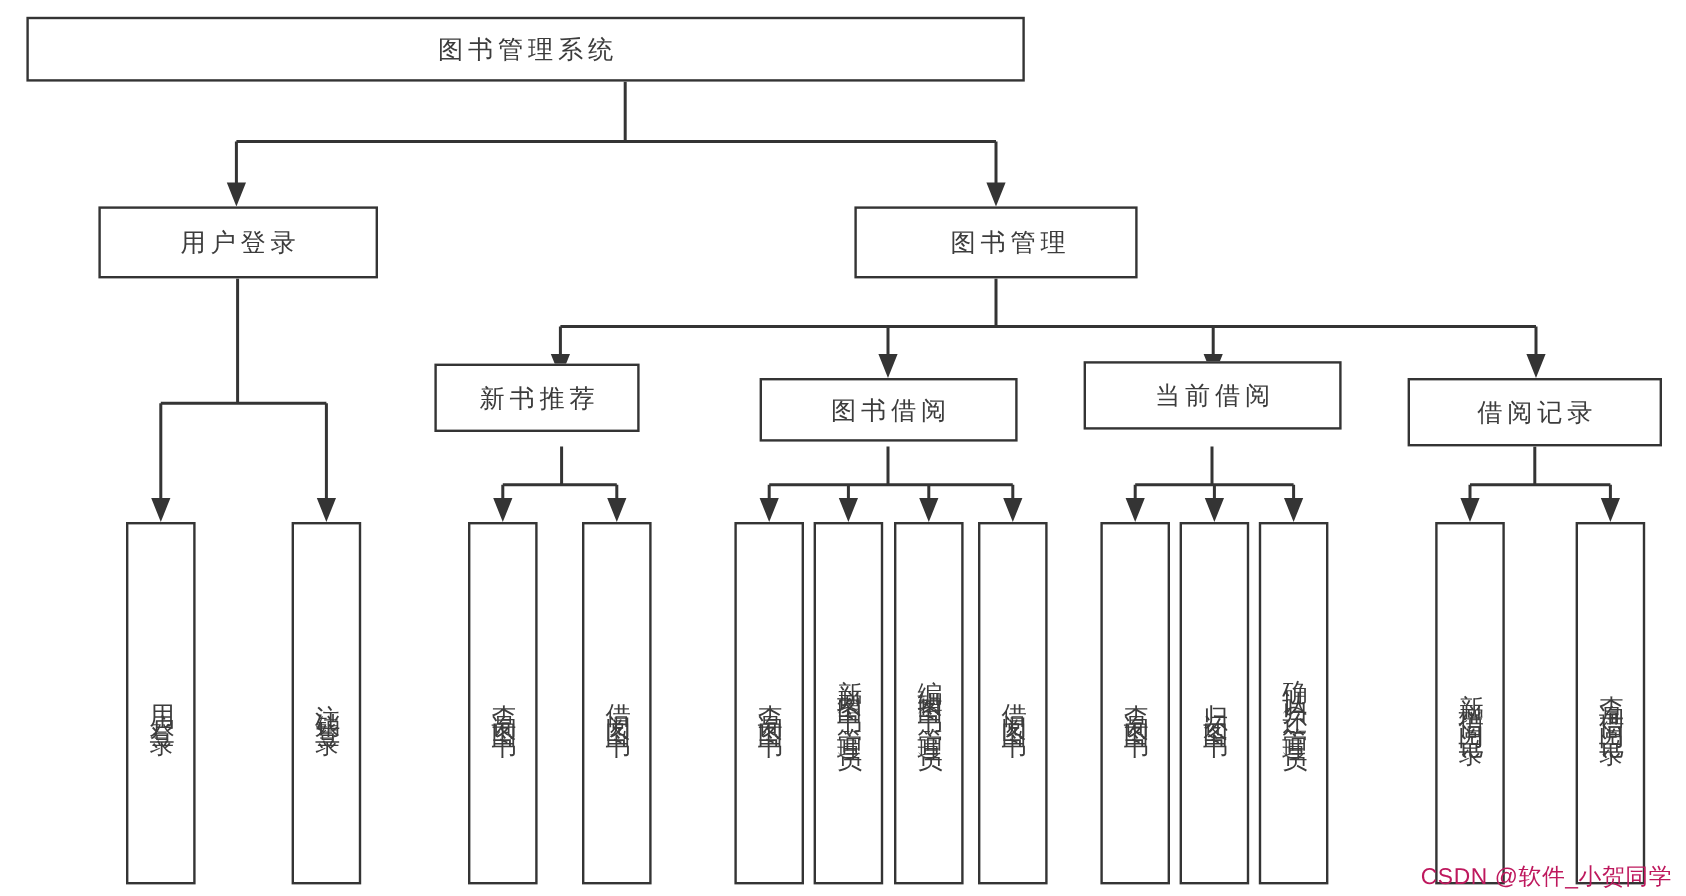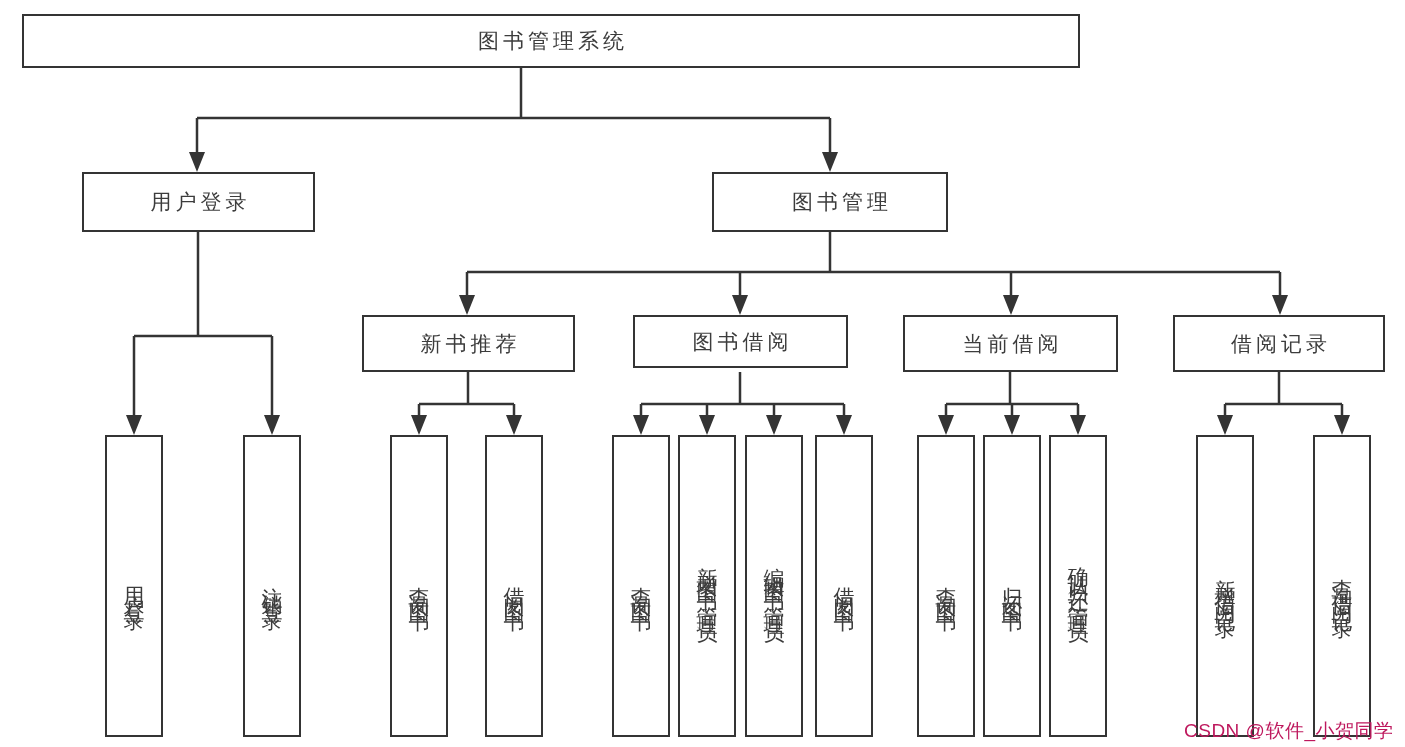--- a/index.html
+++ b/index.html
@@ -44,26 +44,26 @@
     display: flex;
     align-items: center;
     justify-content: center;
     font-size: 21px;
     letter-spacing: 8px;
     color: #3c3c3c;
   }
   .vbox span { display: block; }
 
   
-  #n-root          { left: 22px;   top: 14px;  width: 1058px; height: 54px; align-items: center; }
+  #n-root          { left: 22px;   top: 14px;  width: 832px; height: 54px; align-items: center; }
   #n-user-login    { left: 82px;   top: 172px; width: 233px; height: 60px; }
   #n-book-mgmt     { left: 712px;  top: 172px; width: 236px; height: 60px; padding-left: 20px; }
-  #n-new-book      { left: 362px;  top: 315px; width: 213px; height: 57px; text-align: center; }
+  #n-new-book      { left: 362px;  top: 303px; width: 171px; height: 57px; text-align: center; }
   #n-book-borrow   { left: 633px;  top: 315px; width: 215px; height: 53px; }
-  #n-cur-borrow    { left: 903px;  top: 315px; width: 215px; height: 57px; }
+  #n-cur-borrow    { left: 903px;  top: 301px; width: 215px; height: 57px; }
   #n-borrow-rec    { left: 1173px; top: 315px; width: 212px; height: 57px; }
 
   #l-0  { left: 105px;  top: 435px; }
   #l-1  { left: 243px;  top: 435px; }
   #l-2  { left: 390px;  top: 435px; }
   #l-3  { left: 485px;  top: 435px; }
   #l-4  { left: 612px;  top: 435px; }
   #l-5  { left: 678px;  top: 435px; }
   #l-6  { left: 745px;  top: 435px; }
   #l-7  { left: 815px;  top: 435px; }

